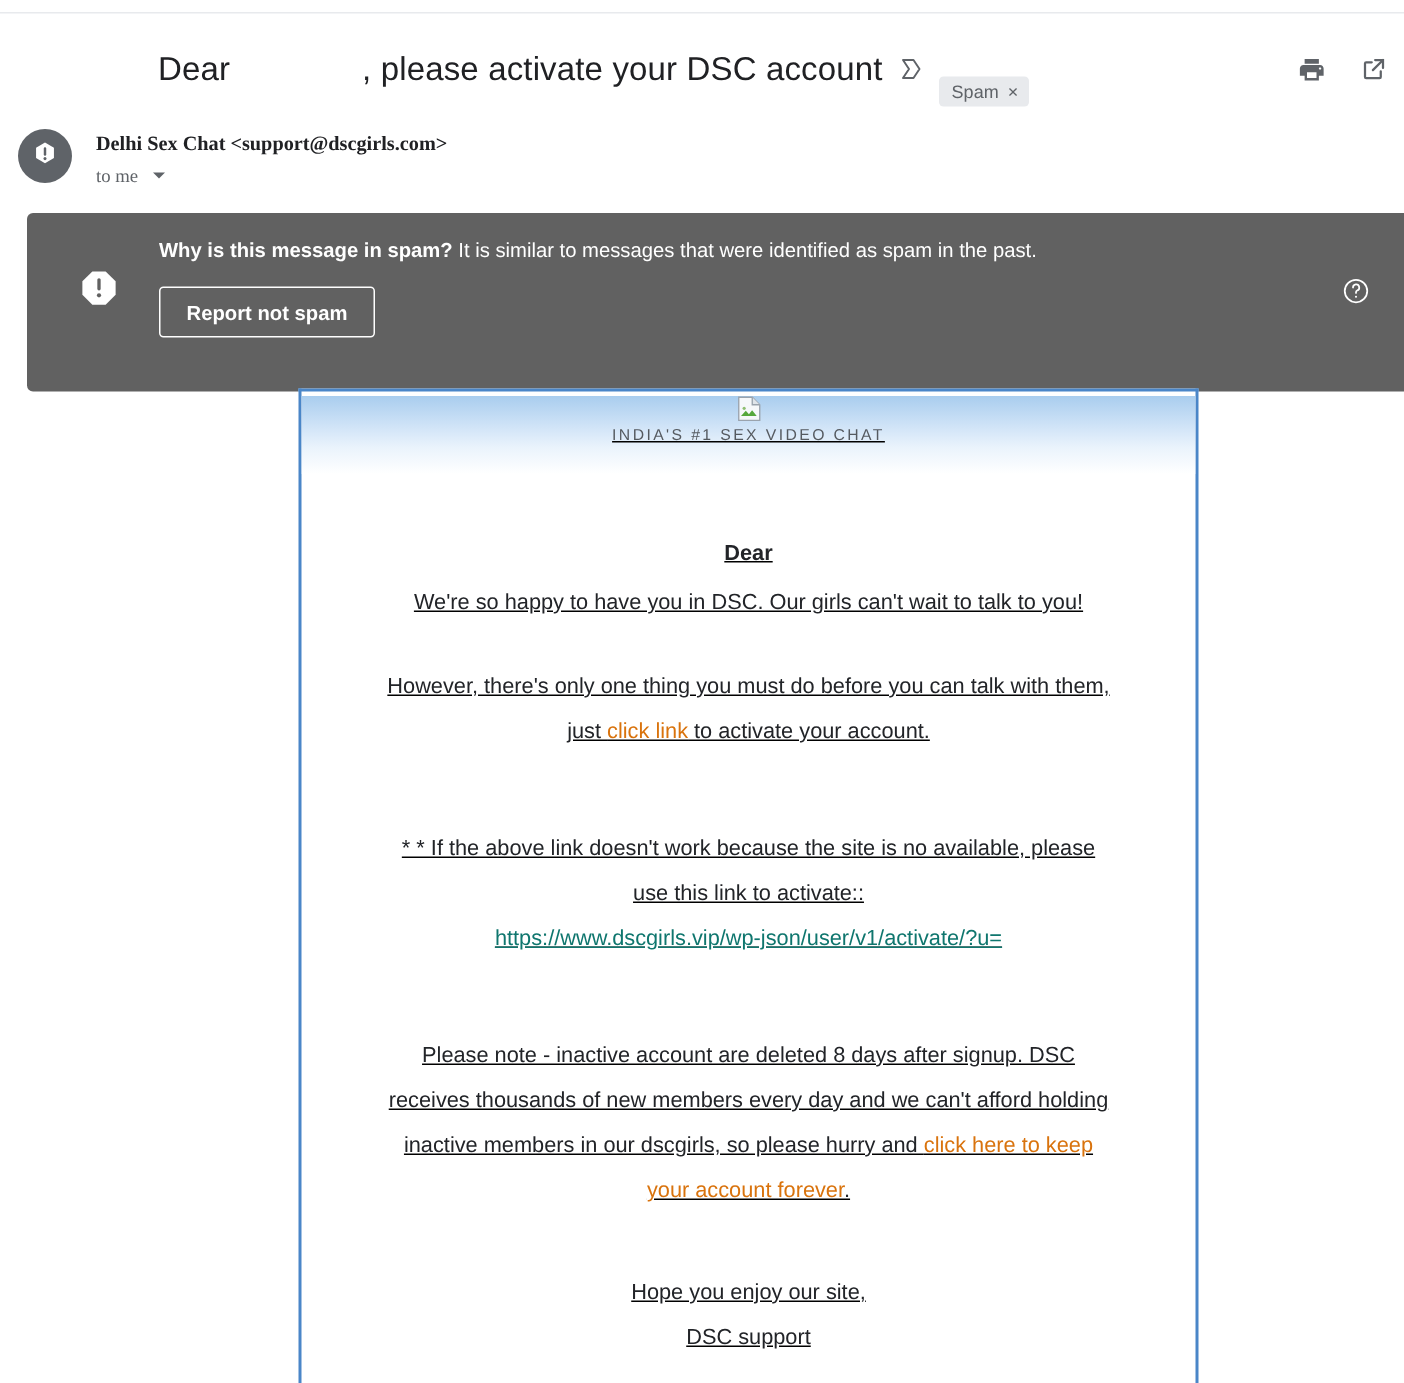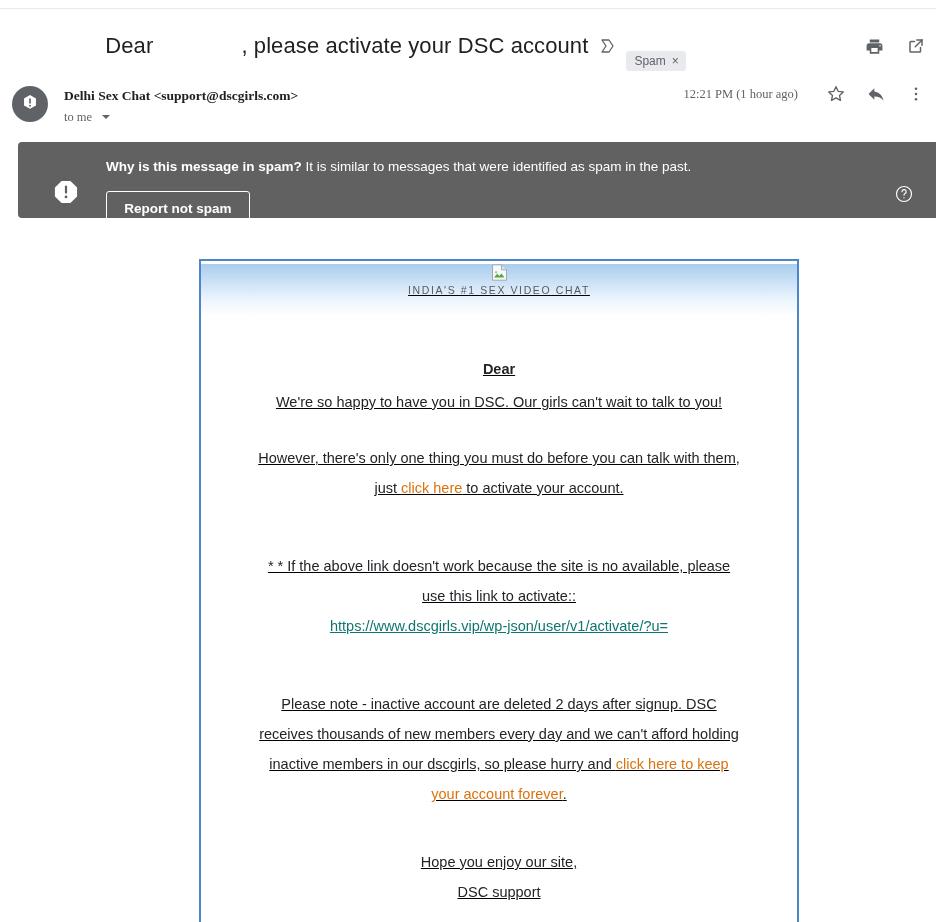--- a/index.html
+++ b/index.html
@@ -148,21 +148,21 @@
     color: #5f6368;
     white-space: nowrap;
     margin-right: 8px;
   }
 
   
   .spam-banner {
     position: absolute;
     left: 18px; top: 142px;
     width: 918px;
-    height: 76px;
+    height: 119px;
     background: #616161;
     border-radius: 4px 0 0 4px;
     color: #ffffff;
   }
   .banner-octagon {
     position: absolute;
     left: 34px; top: 36px;
     width: 28px; height: 28px;
   }
   .banner-headline {
@@ -303,40 +303,20 @@
     </div>
 
     <div class="sender-info">
       <div class="sender-name">Delhi Sex Chat &lt;support@dscgirls.com&gt;</div>
       <div class="sender-to">
         <span>to me</span>
         <span class="caret-down"></span>
       </div>
     </div>
 
-    <div class="sender-actions">
-      <span class="timestamp">12:21 PM (1 hour ago)</span>
-      <span class="hdr-icon">
-        <svg width="20" height="20" viewBox="0 0 24 24" fill="none" stroke="#5f6368" stroke-width="1.6">
-          <path d="M12 3.2l2.6 5.6 6.1.7-4.5 4.2 1.2 6-5.4-3-5.4 3 1.2-6L3.3 9.5l6.1-.7z" stroke-linejoin="round"></path>
-        </svg>
-      </span>
-      <span class="hdr-icon">
-        <svg width="20" height="20" viewBox="0 0 24 24" fill="#5f6368">
-          <path d="M10 9V5l-7 7 7 7v-4.1c5 0 8.5 1.6 11 5.1-1-5-4-10-11-11z"></path>
-        </svg>
-      </span>
-      <span class="hdr-icon">
-        <svg width="18" height="18" viewBox="0 0 24 24" fill="#5f6368">
-          <circle cx="12" cy="5" r="1.7"></circle>
-            <circle cx="12" cy="12" r="1.7"></circle>
-            <circle cx="12" cy="19" r="1.7"></circle>
-        </svg>
-      </span>
-    </div>
   </div>
 
   <div class="spam-banner">
     <div class="banner-octagon">
       <svg width="28" height="28" viewBox="0 0 24 24">
         <path d="M8.2 2.5h7.6l5.7 5.7v7.6l-5.7 5.7H8.2l-5.7-5.7V8.2z" fill="#ffffff"></path>
         <rect x="11.05" y="6.4" width="1.9" height="7" rx="0.95" fill="#616161"></rect>
         <circle cx="12" cy="16.2" r="1.2" fill="#616161"></circle>
       </svg>
     </div>
@@ -372,34 +352,34 @@
 
     <div class="mail-body">
 
       <div class="greeting">Dear</div>
 
       <div class="p-intro">We're so happy to have you in DSC. Our girls can't wait to talk to you!</div>
 
       <div class="p-block">
         <div>However, there's only one thing you must do before you can talk with them,</div>
         <div>
-          <span>just </span><a class="link-orange">click here</a><span> to activate your account.</span>
+          <span>just </span><a class="link-orange">click link</a><span> to activate your account.</span>
         </div>
       </div>
 
       <div class="p-gap-lg">
         <div>* * If the above link doesn't  work because  the site is no available, please</div>
         <div>use this link to activate::</div>
         <div>
           <a class="link-blue">https://www.dscgirls.vip/wp-json/user/v1/activate/?u=</a>
         </div>
       </div>
 
       <div class="p-gap-lg">
-        <div>Please note - inactive account are deleted 2 days after signup. DSC</div>
+        <div>Please note - inactive account are deleted 8 days after signup. DSC</div>
         <div>receives thousands of new members every day and we can't afford holding</div>
         <div>
           <span>inactive members in our dscgirls, so please hurry and </span><a class="link-orange">click here to keep</a>
         </div>
         <div>
           <a class="link-orange">your account forever</a><span>.</span>
         </div>
       </div>
 
       <div class="p-sign">

